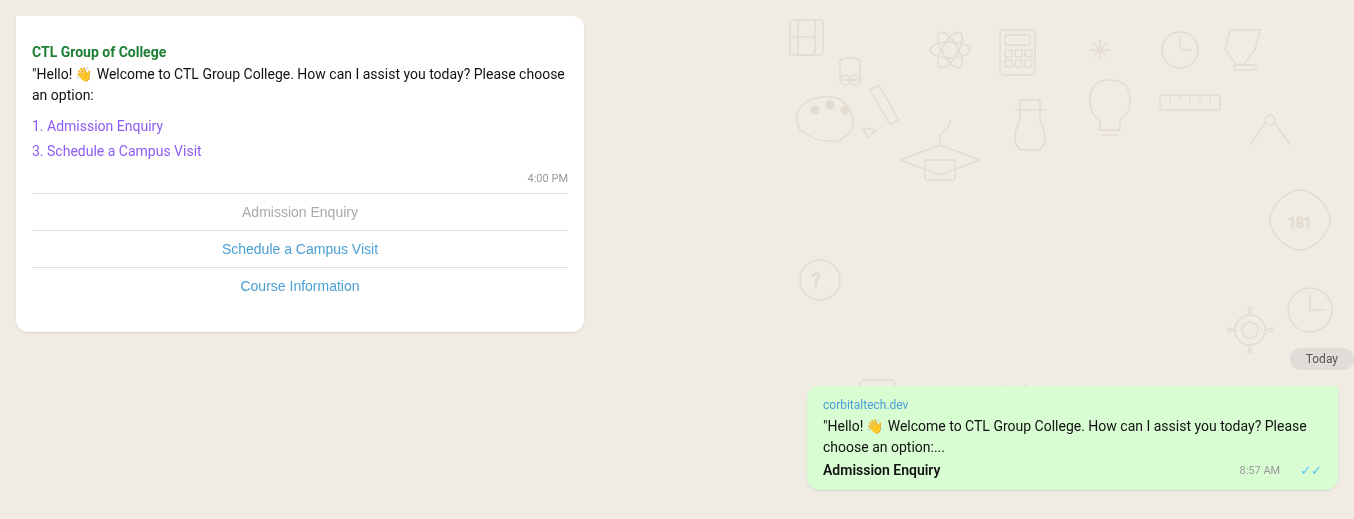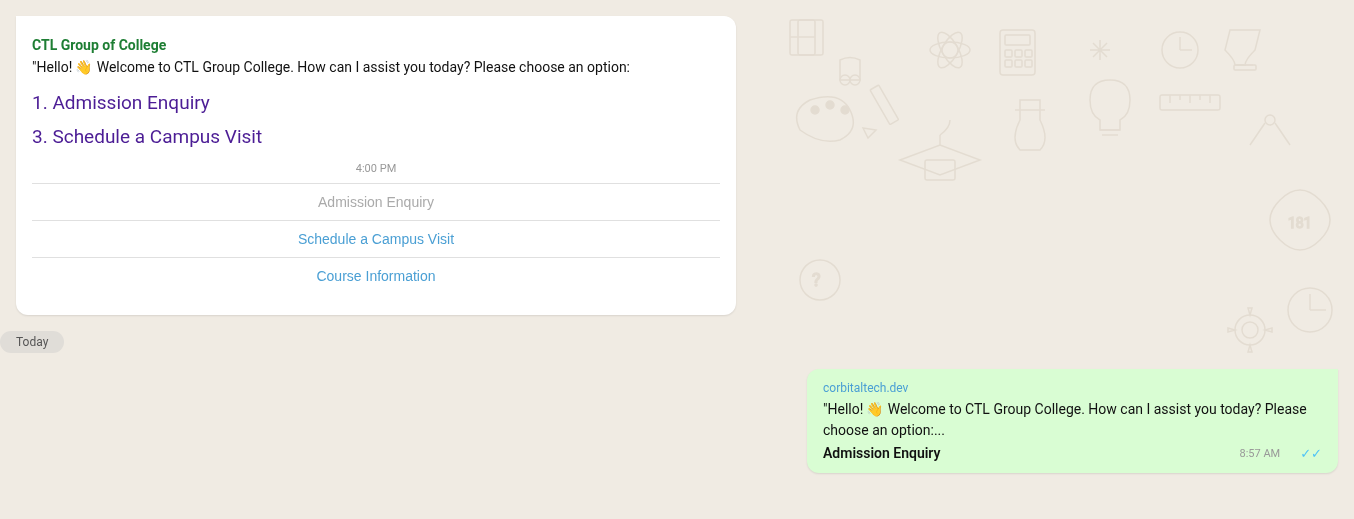--- a/index.html
+++ b/index.html
@@ -39,23 +39,23 @@
     .message-left {
       display: flex;
       justify-content: flex-start;
       padding: 0 16px;
       margin-bottom: 8px;
     }
 
     .bubble-left {
       background: #ffffff;
       border-radius: 0 12px 12px 12px;
-      padding: 21px 16px;
+      padding: 28px 16px;
       max-width: 720px;
-      width: 720px;
+      width: 568px;
       box-shadow: 0 1px 2px rgba(0,0,0,0.1);
       position: relative;
     }
 
     .bubble-sender {
       font-weight: 700;
       font-size: 14px;
       color: #1e7e34;
       margin-bottom: 4px;
     }
@@ -67,27 +67,27 @@
       margin-bottom: 6px;
     }
 
     .menu-list {
       list-style: none;
       margin-top: 8px;
       margin-bottom: 8px;
     }
 
     .menu-list li {
-      font-size: 19px;
-      color: #4c1d95;
+      font-size: 14px;
+      color: #8b5cf6;
       line-height: 1.8;
     }
 
     .bubble-time {
-      text-align: center;
+      text-align: right;
       font-size: 11px;
       color: #999;
       margin-top: 4px;
       margin-bottom: 8px;
     }
 
     .option-buttons {
       border-top: 1px solid #e0e0e0;
     }
 
@@ -111,21 +111,21 @@
       color: #aaa;
     }
 
     .option-btn.active {
       color: #4a9fd4;
     }
 
     
     .today-divider {
       display: flex;
-      justify-content: flex-start;
+      justify-content: flex-end;
       align-items: center;
       margin: 16px 0;
     }
 
     .today-badge {
       background: #e0ddd8;
       color: #555;
       font-size: 12px;
       padding: 4px 16px;
       border-radius: 12px;

